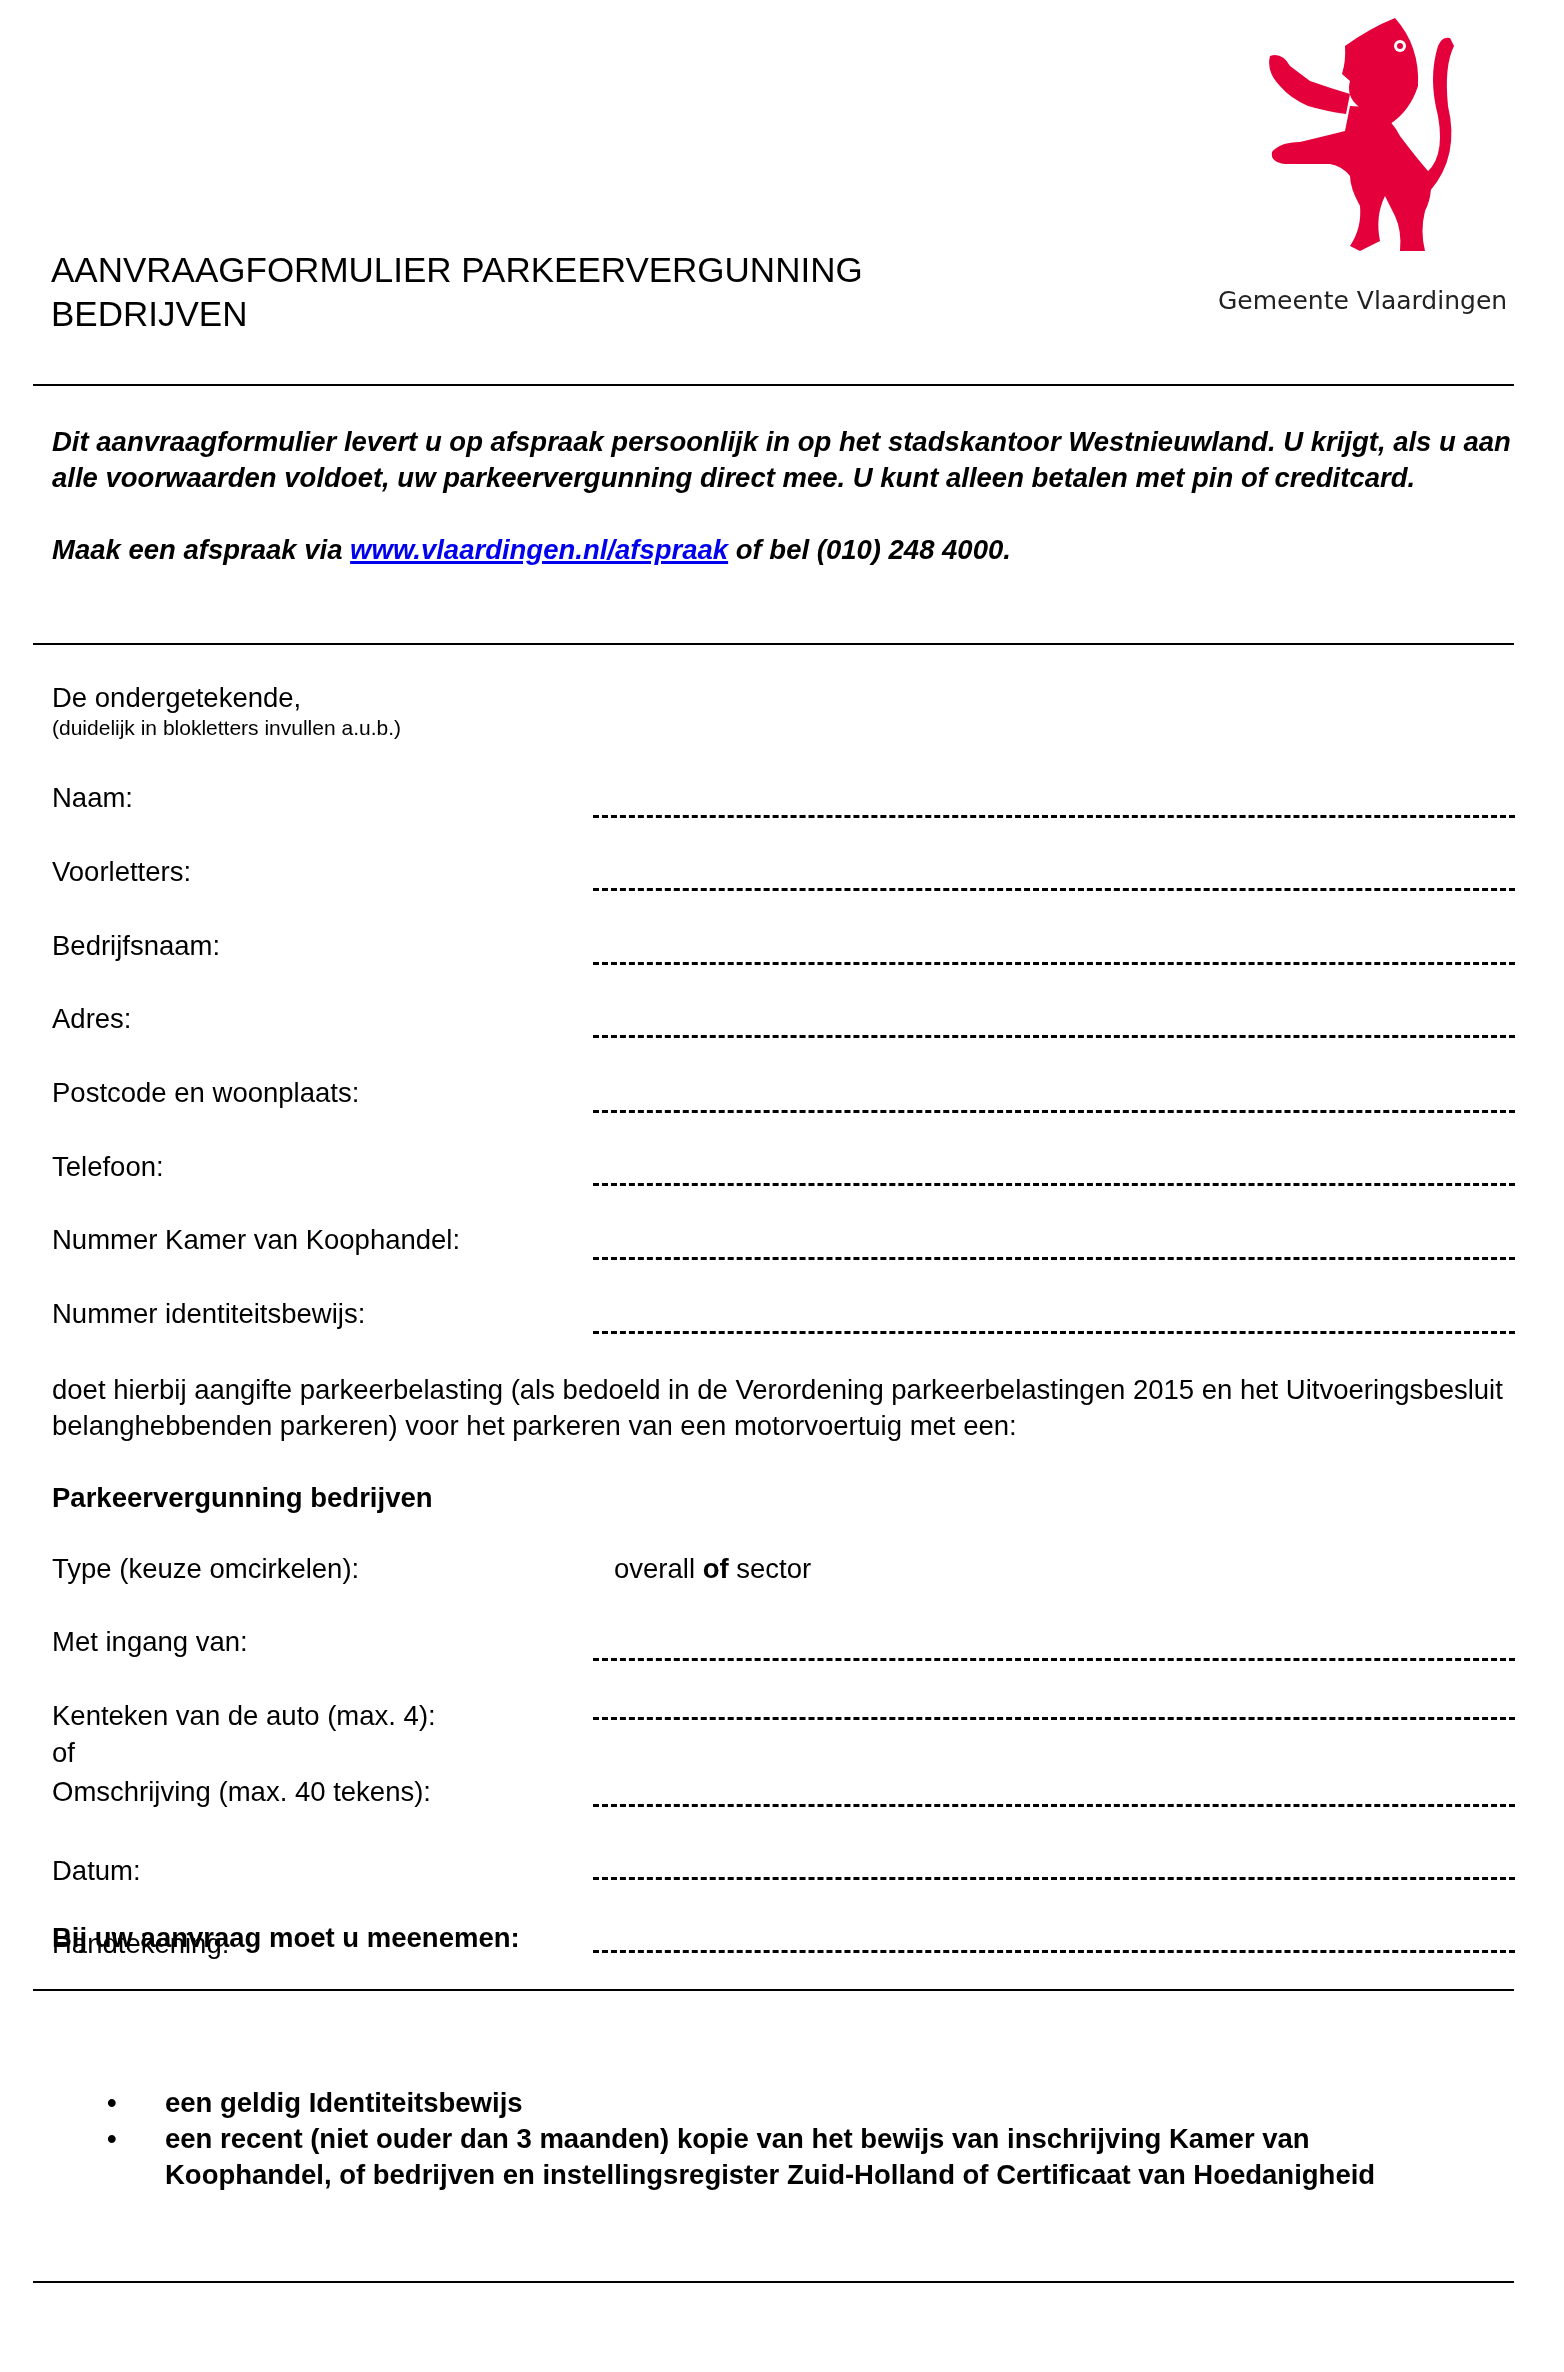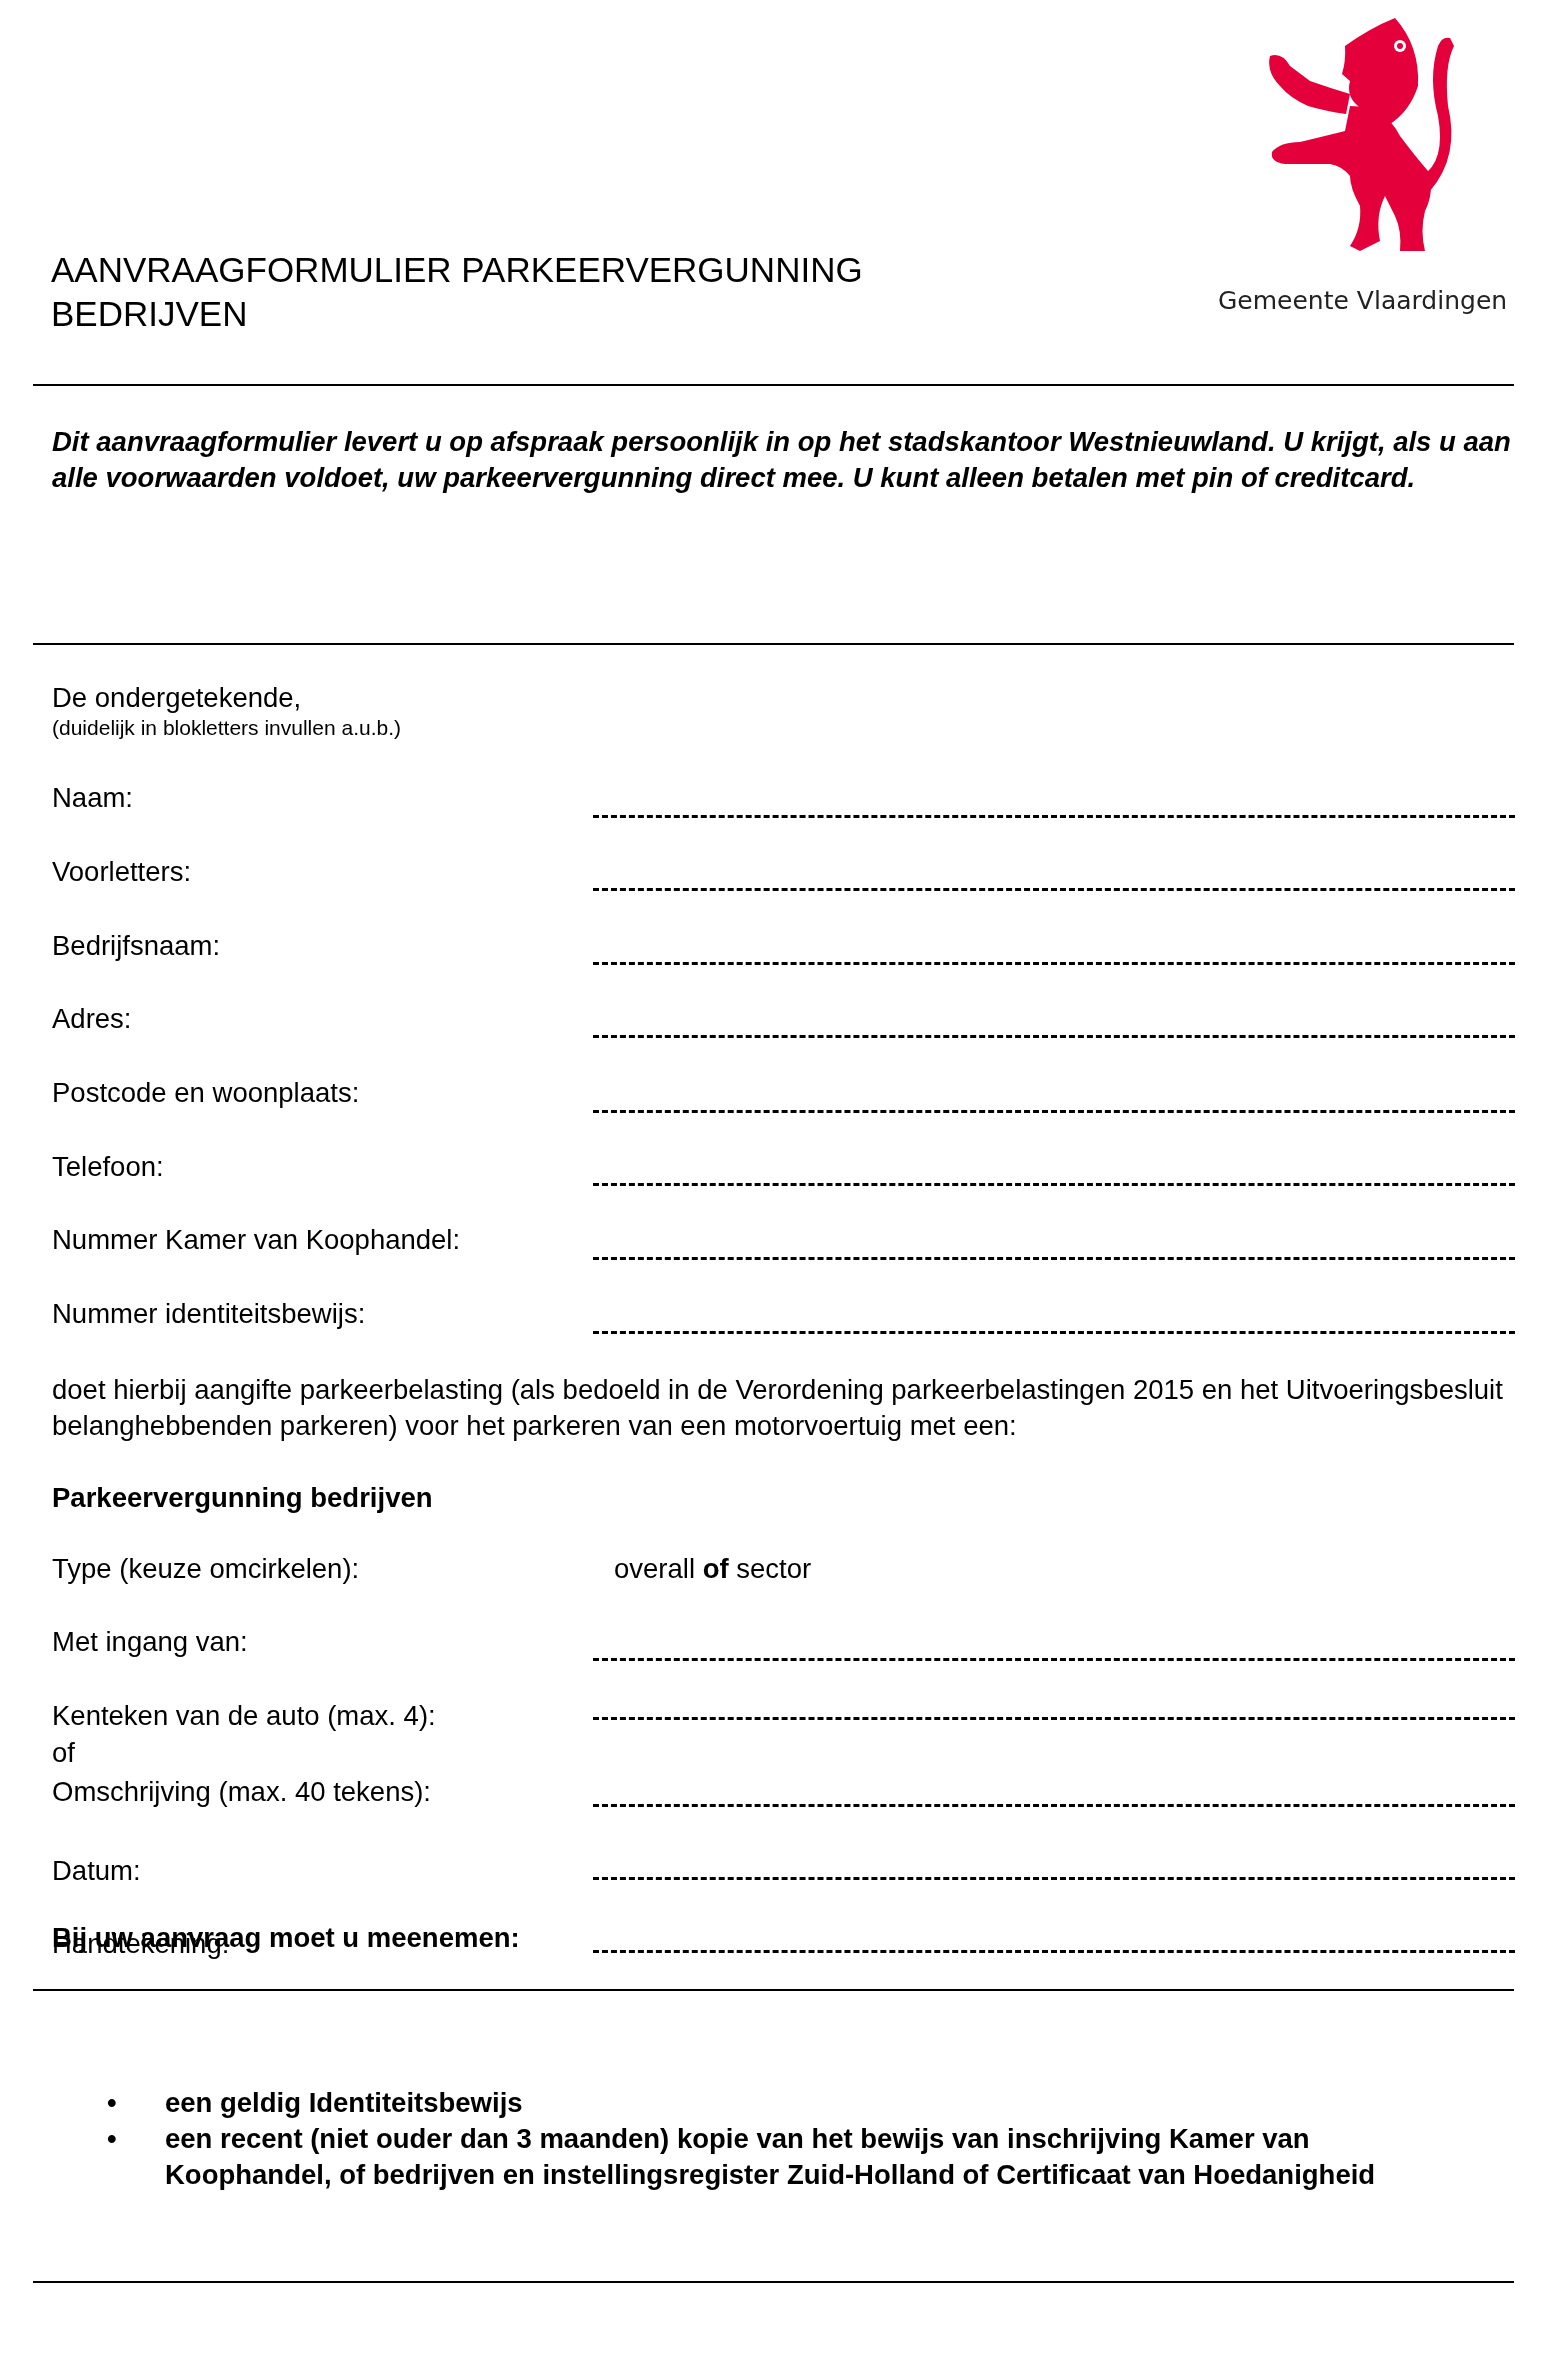--- a/index.html
+++ b/index.html
@@ -53,20 +53,21 @@
       <circle cx="150" cy="40" r="3" fill="#e4003a"></circle>
     </g>
   </svg>
 </div>
 <div class="abs logo-text">Gemeente Vlaardingen</div>
 
 <div class="rule" style="top:384px;"></div>
 
 <div class="abs intro">
   <p>Dit aanvraagformulier levert u op afspraak persoonlijk in op het stadskantoor Westnieuwland. U krijgt, als u aan alle voorwaarden voldoet, uw parkeervergunning direct mee. U kunt alleen betalen met pin of creditcard.</p>
+  <p style="margin-top:36px;"><span>Maak een afspraak via </span> <a class="link">www.vlaardingen.nl/afspraak</a><span> of bel (010) 248 4000.</span></p>
 </div>
 
 <div class="rule" style="top:643px;"></div>
 
 <div class="abs body-text" style="top:680px;">De ondergetekende,</div>
 <div class="abs small-note" style="top:716px;">(duidelijk in blokletters invullen a.u.b.)</div>
 
 <div>
   <div class="label" style="top:782px;">Naam:</div>
   <div class="dots" style="top:815px;"></div>

